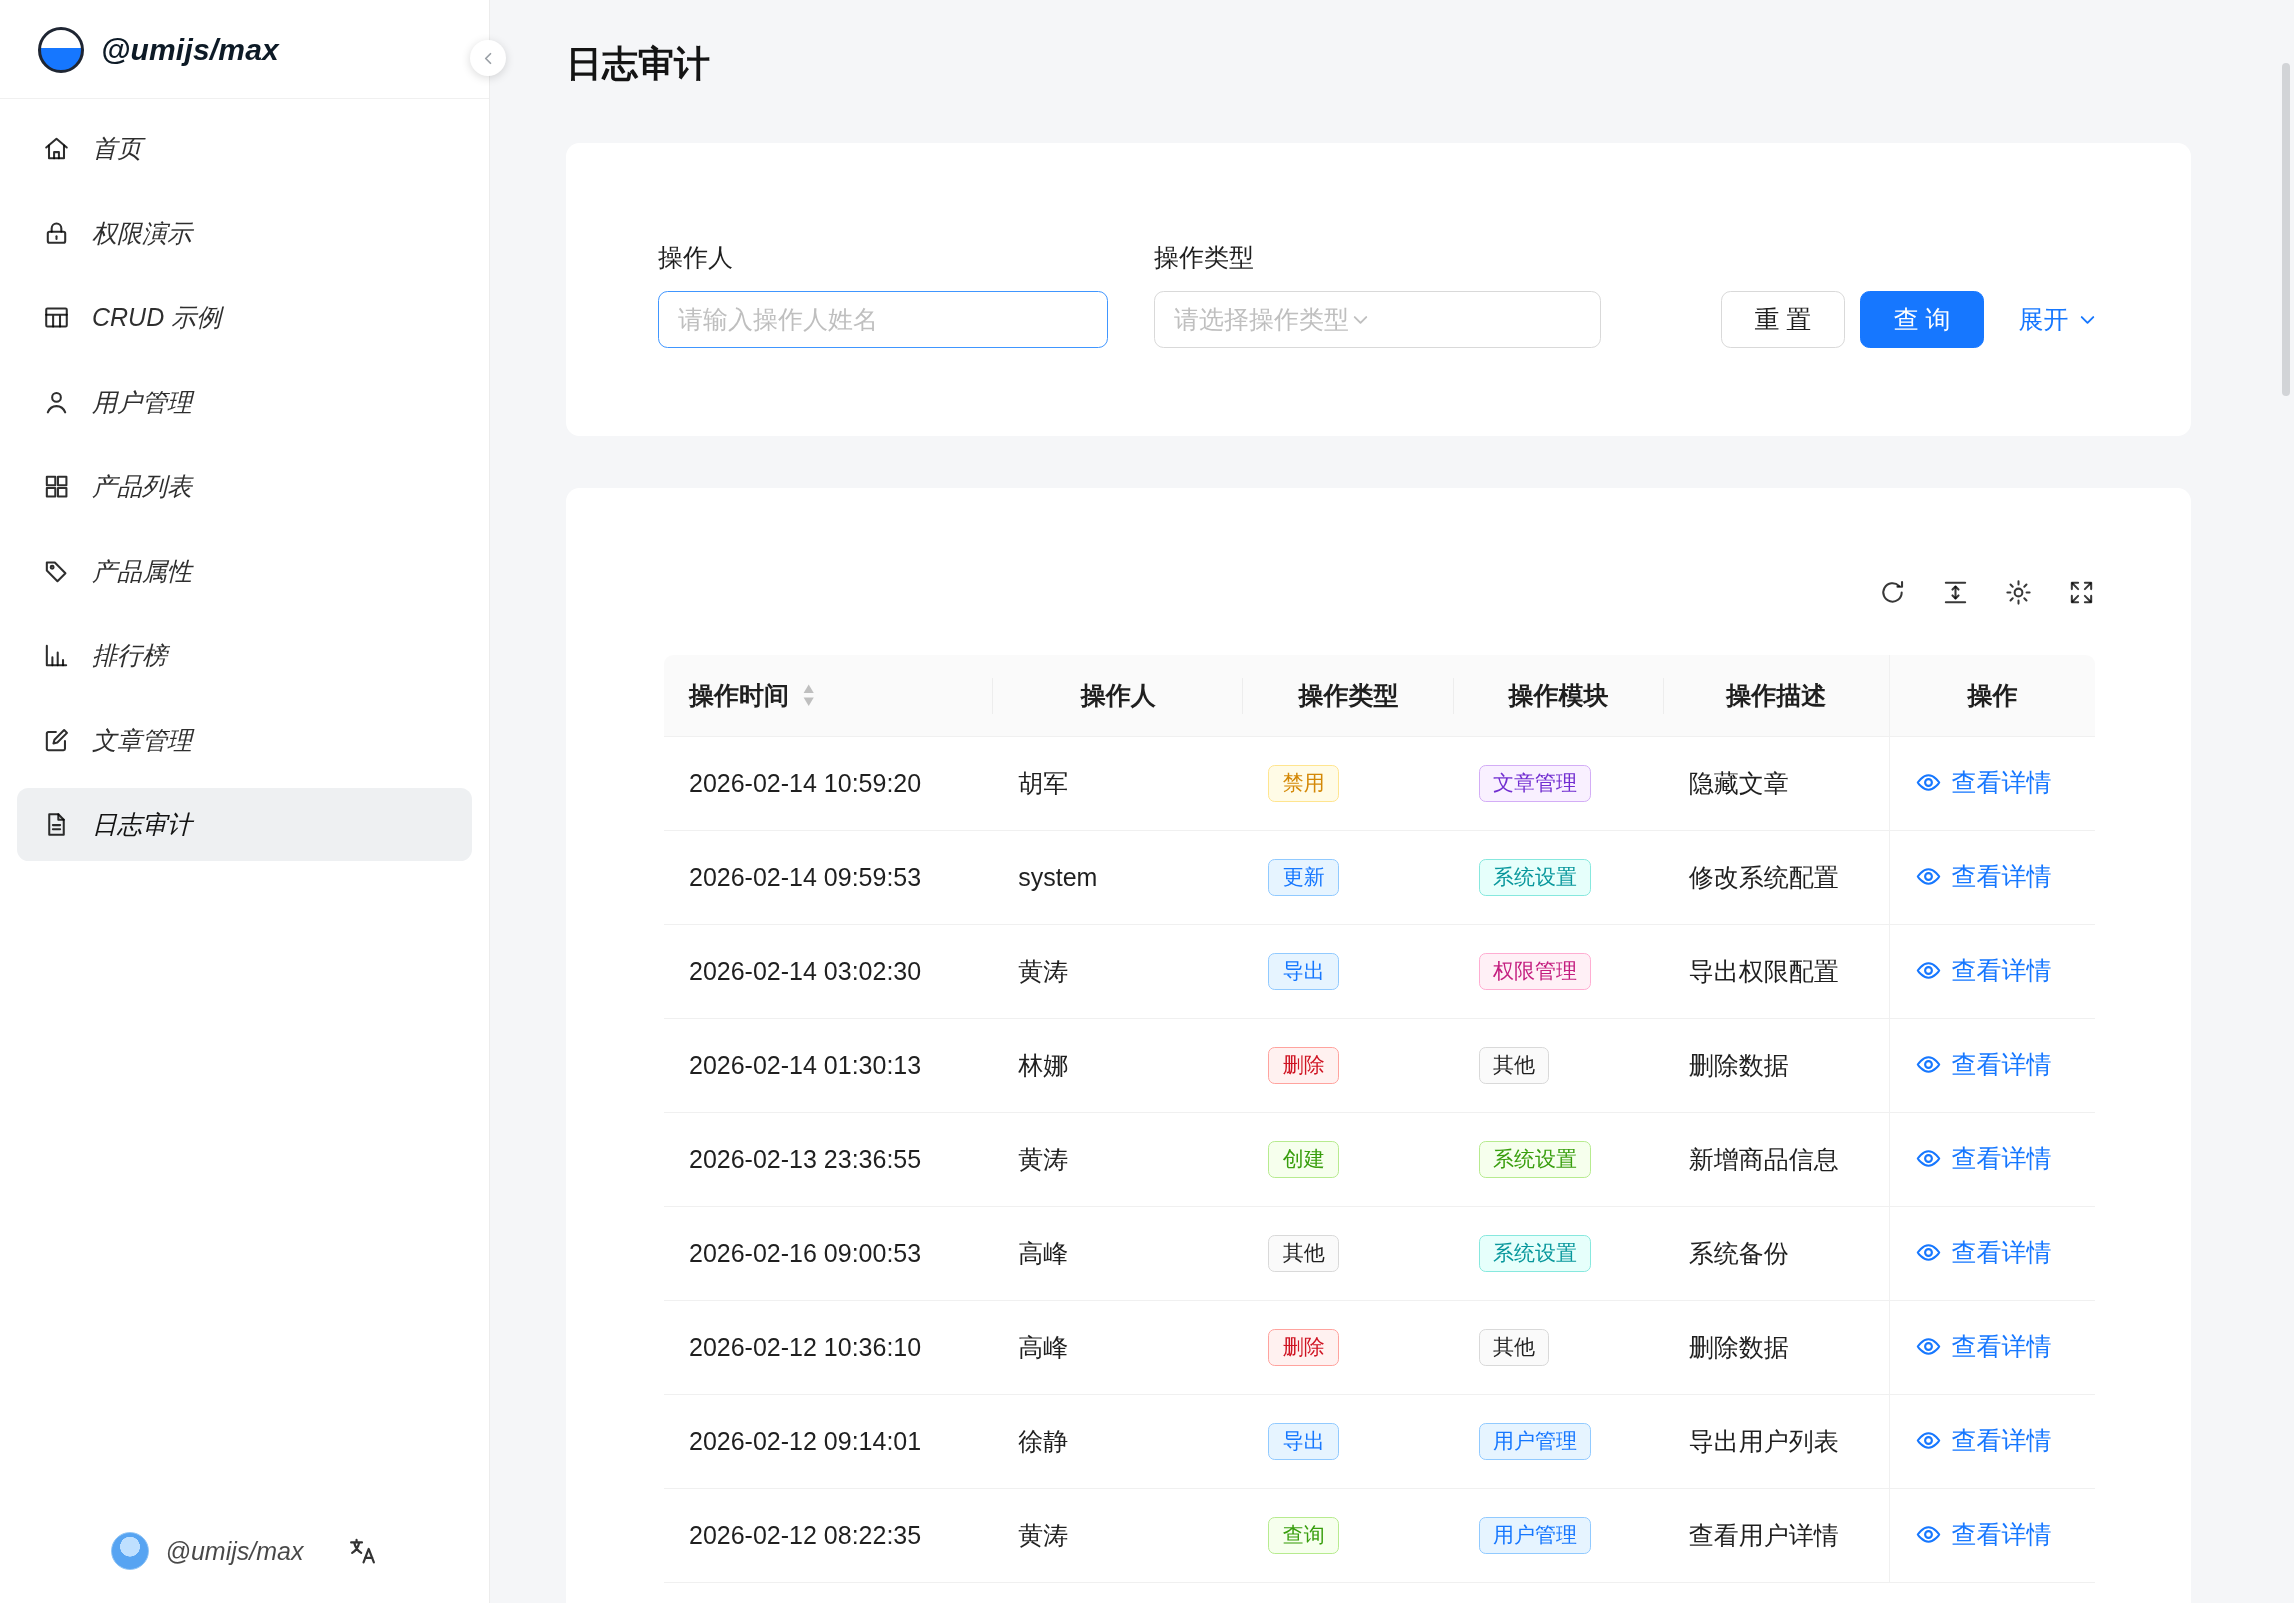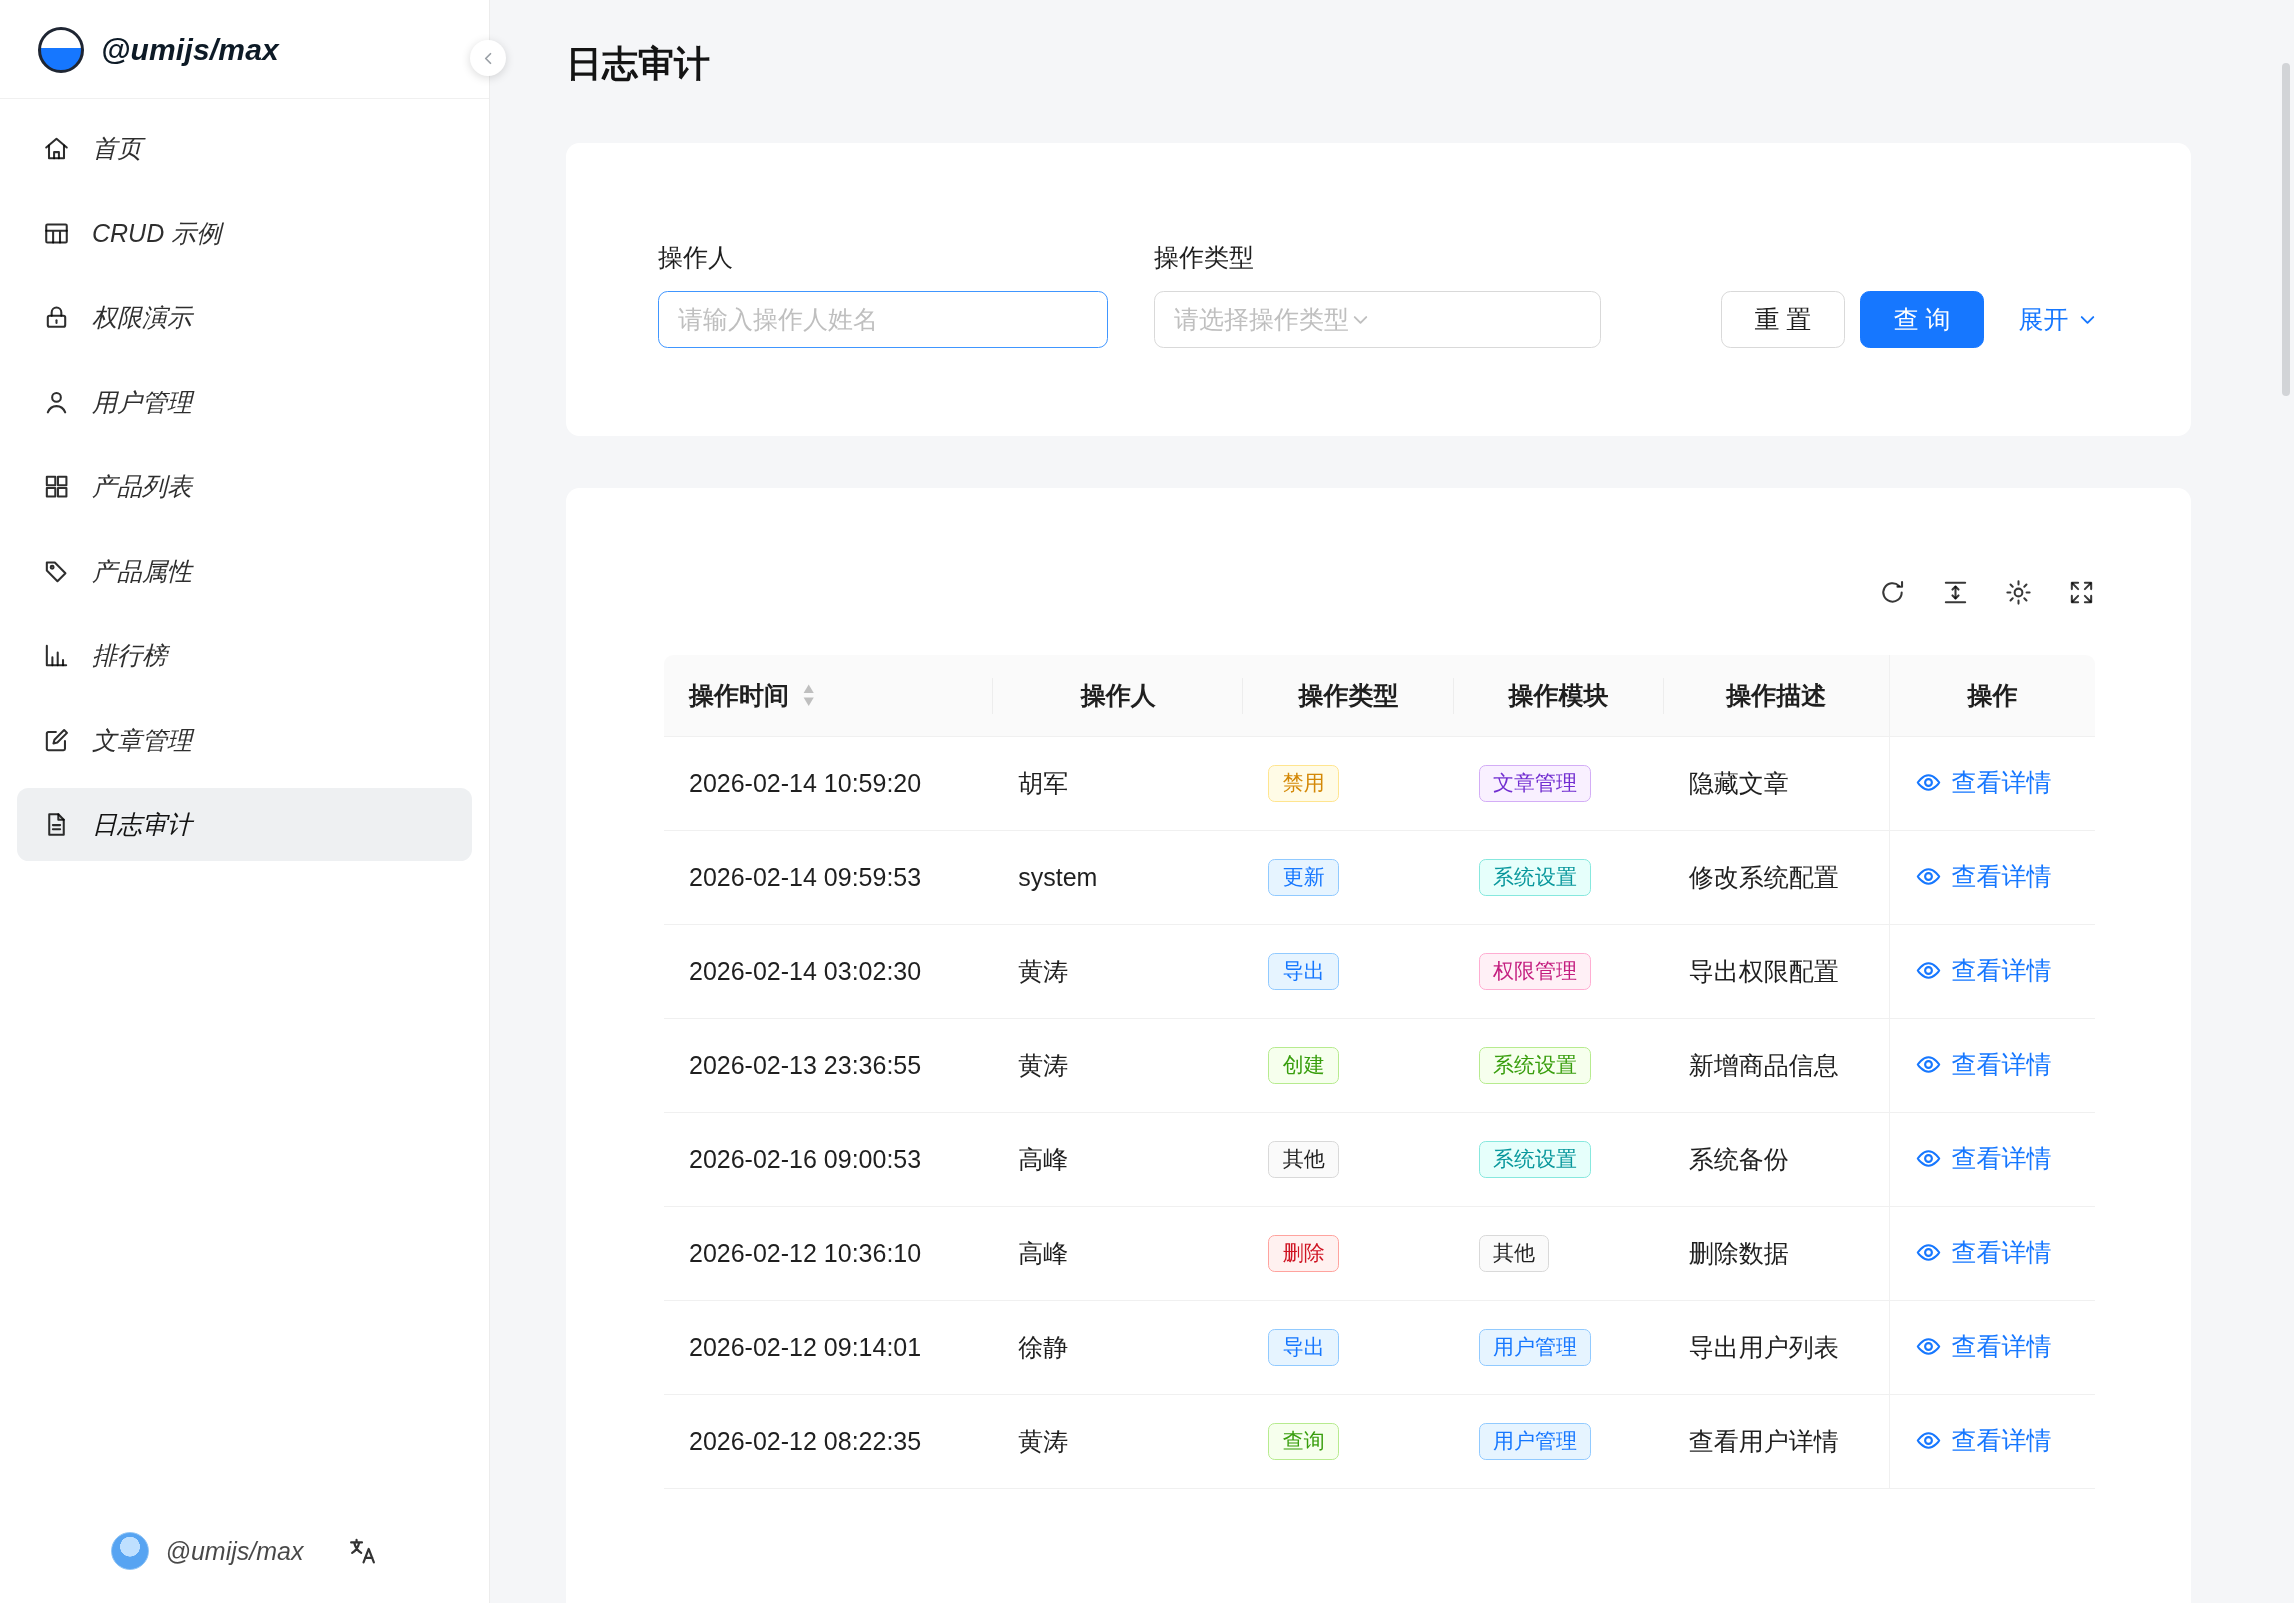--- a/index.html
+++ b/index.html
@@ -94,35 +94,35 @@
               <path d="M3.5 11.2 12 4l8.5 7.2"></path>
               <path d="M5.8 9.6V20h12.4V9.6"></path>
               <path d="M10 20v-5h4v5"></path>
             </svg>
           </span>
     <span class="menu-label">首页</span>
   </div>
         <div class="menu-item">
     <span class="menu-icon">
             <svg viewBox="0 0 24 24">
-              <rect x="3.5" y="4.5" width="17" height="15" rx="1"></rect>
-              <path d="M3.5 9.8h17M9.2 9.8v9.7M14.9 9.8v9.7"></path>
-            </svg>
-          </span>
-    <span class="menu-label">CRUD 示例</span>
-  </div>
-        <div class="menu-item">
-    <span class="menu-icon">
-            <svg viewBox="0 0 24 24">
               <rect x="4.8" y="10.5" width="14.4" height="9.2" rx="1.5"></rect>
               <path d="M8 10.5V7.8a4 4 0 0 1 8 0v2.7"></path>
               <path d="M12 14.2v2.3"></path>
             </svg>
           </span>
     <span class="menu-label">权限演示</span>
+  </div>
+        <div class="menu-item">
+    <span class="menu-icon">
+            <svg viewBox="0 0 24 24">
+              <rect x="3.5" y="4.5" width="17" height="15" rx="1"></rect>
+              <path d="M3.5 9.8h17M9.2 9.8v9.7M14.9 9.8v9.7"></path>
+            </svg>
+          </span>
+    <span class="menu-label">CRUD 示例</span>
   </div>
         <div class="menu-item">
     <span class="menu-icon">
             <svg viewBox="0 0 24 24">
               <circle cx="12" cy="7.8" r="3.6"></circle>
               <path d="M4.8 20.2c1.3-3.4 4-5.2 7.2-5.2s5.9 1.8 7.2 5.2"></path>
             </svg>
           </span>
     <span class="menu-label">用户管理</span>
   </div>
@@ -327,20 +327,38 @@
                       <svg viewBox="0 0 24 24">
                         <path d="M2.5 12S6.4 5.6 12 5.6 21.5 12 21.5 12 17.6 18.4 12 18.4 2.5 12 2.5 12z"></path>
                         <circle cx="12" cy="12" r="3"></circle>
                       </svg>
                     </span>
         <span class="action-text">查看详情</span>
       </a>
     </td>
   </tr>
               <tr>
+    <td><span class="cell-time">2026-02-14 01:30:13</span></td>
+    <td><span class="cell-operator">林娜</span></td>
+    <td><span class="tag type-tag" style="color: rgb(207, 19, 34); background: rgb(255, 241, 240); border-color: rgb(255, 163, 158);">删除</span></td>
+    <td><span class="tag module-tag" style="color: rgba(0, 0, 0, 0.88); background: rgb(250, 250, 250); border-color: rgb(217, 217, 217);">其他</span></td>
+    <td><span class="cell-desc">删除数据</span></td>
+    <td class="action-col">
+      <a class="action-link">
+        <span class="eye">
+                      <svg viewBox="0 0 24 24">
+                        <path d="M2.5 12S6.4 5.6 12 5.6 21.5 12 21.5 12 17.6 18.4 12 18.4 2.5 12 2.5 12z"></path>
+                        <circle cx="12" cy="12" r="3"></circle>
+                      </svg>
+                    </span>
+        <span class="action-text">查看详情</span>
+      </a>
+    </td>
+  </tr>
+              <tr>
     <td><span class="cell-time">2026-02-13 23:36:55</span></td>
     <td><span class="cell-operator">黄涛</span></td>
     <td><span class="tag type-tag" style="color: rgb(56, 158, 13); background: rgb(246, 255, 237); border-color: rgb(183, 235, 143);">创建</span></td>
     <td><span class="tag module-tag" style="color: rgb(56, 158, 13); background: rgb(246, 255, 237); border-color: rgb(183, 235, 143);">系统设置</span></td>
     <td><span class="cell-desc">新增商品信息</span></td>
     <td class="action-col">
       <a class="action-link">
         <span class="eye">
                       <svg viewBox="0 0 24 24">
                         <path d="M2.5 12S6.4 5.6 12 5.6 21.5 12 21.5 12 17.6 18.4 12 18.4 2.5 12 2.5 12z"></path>

